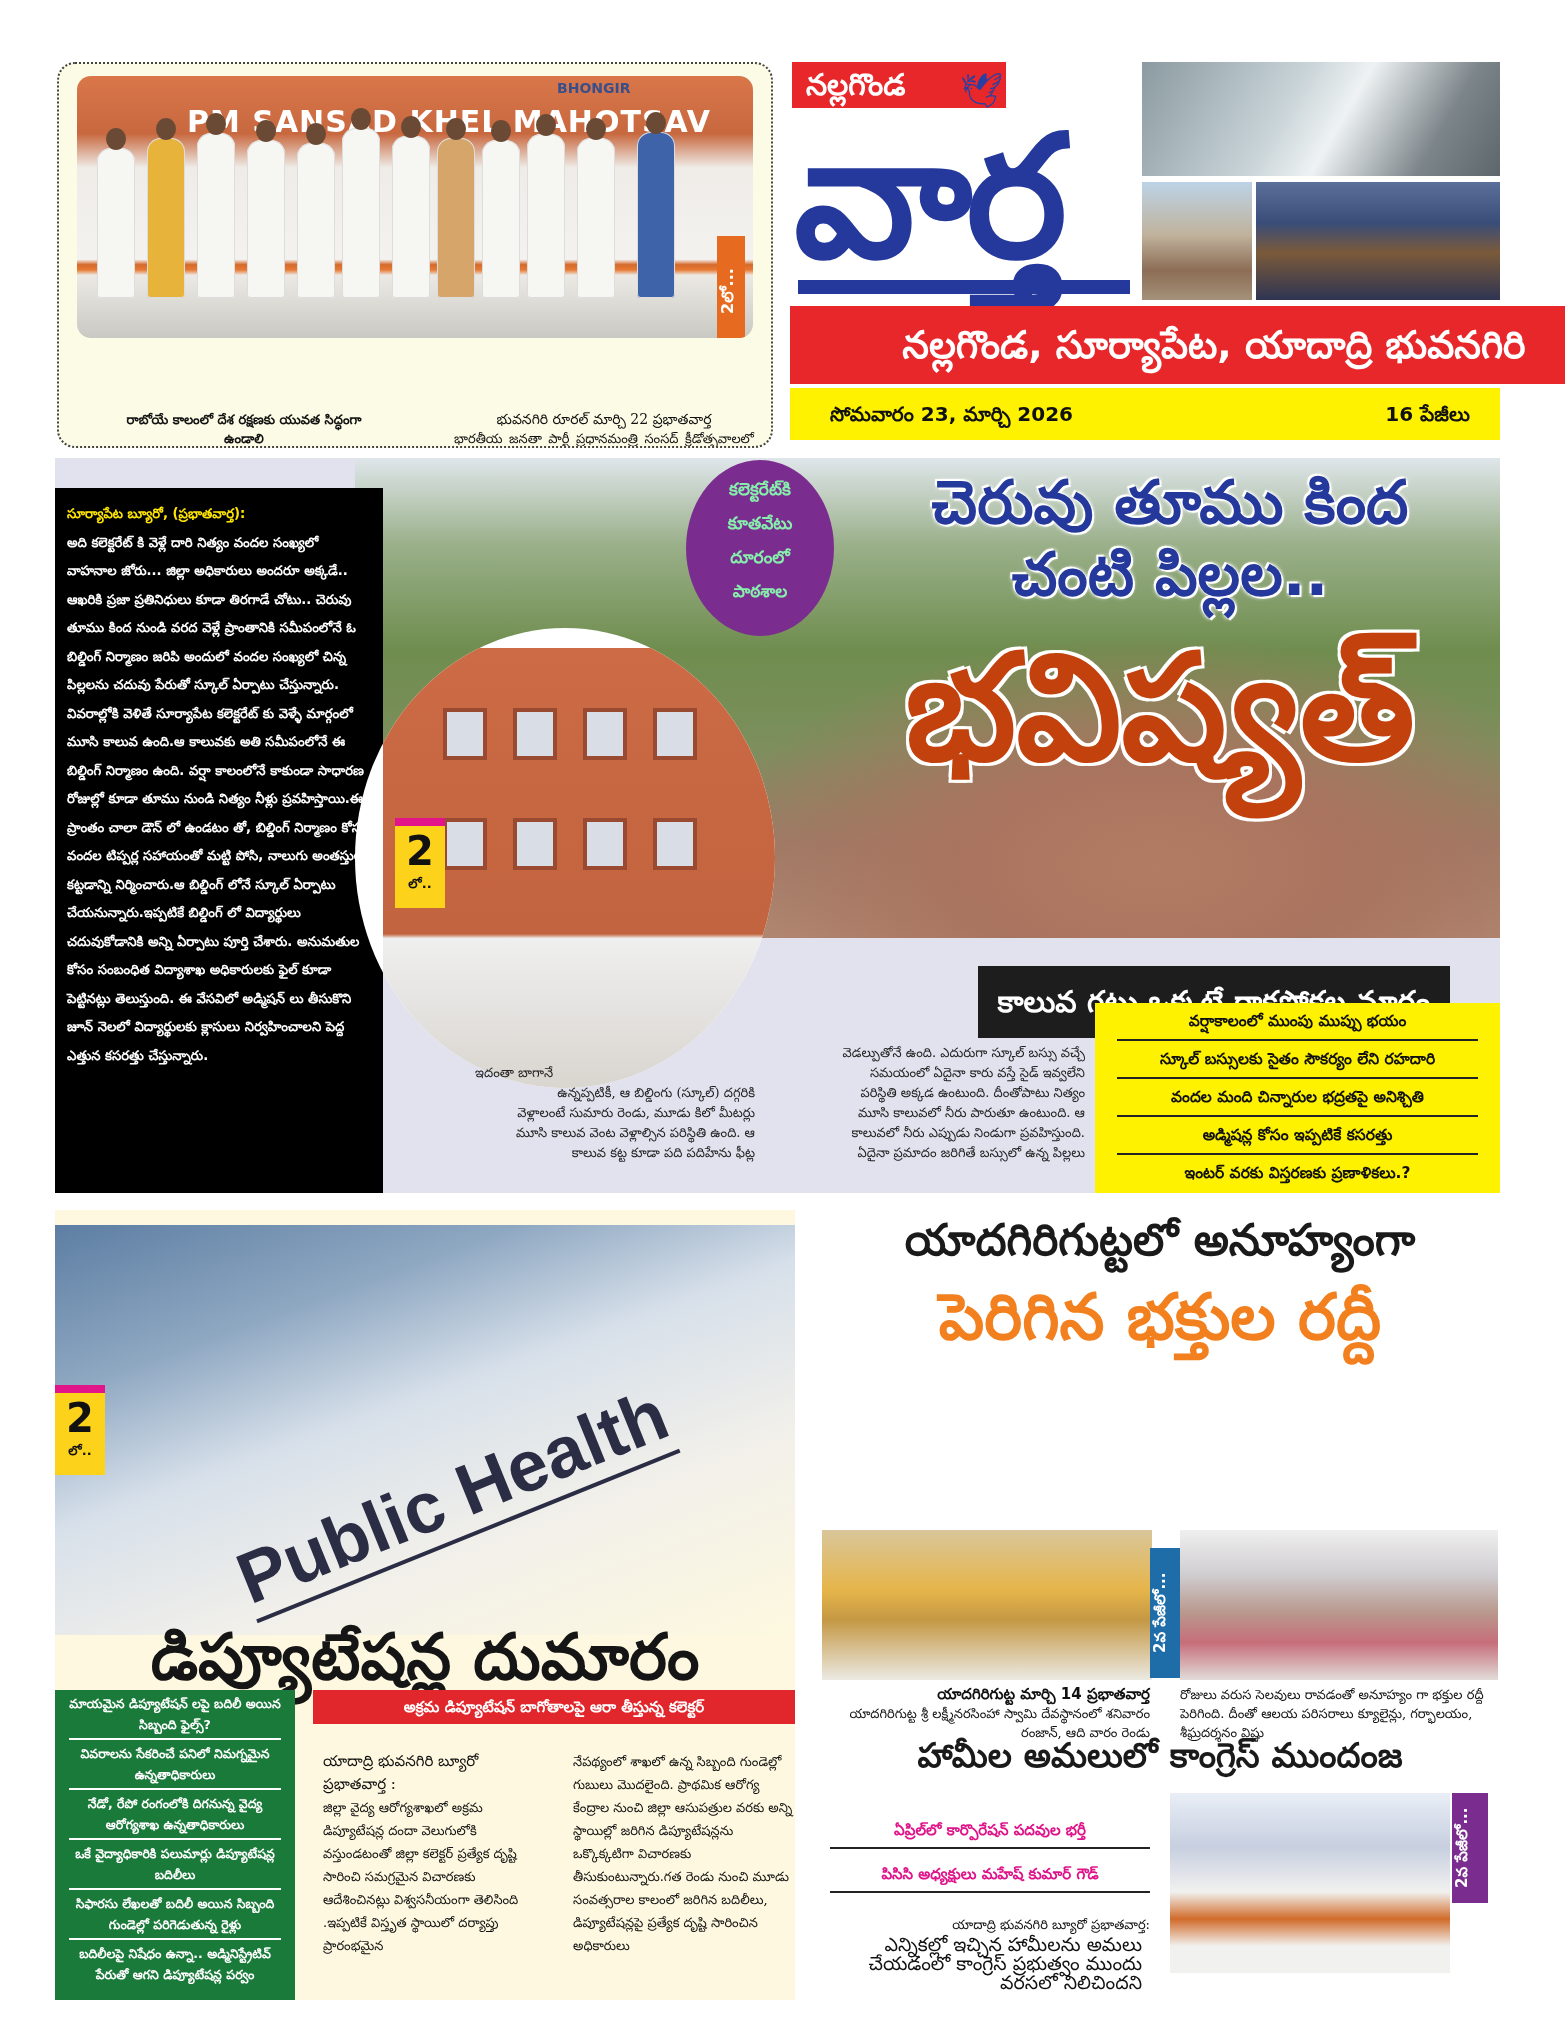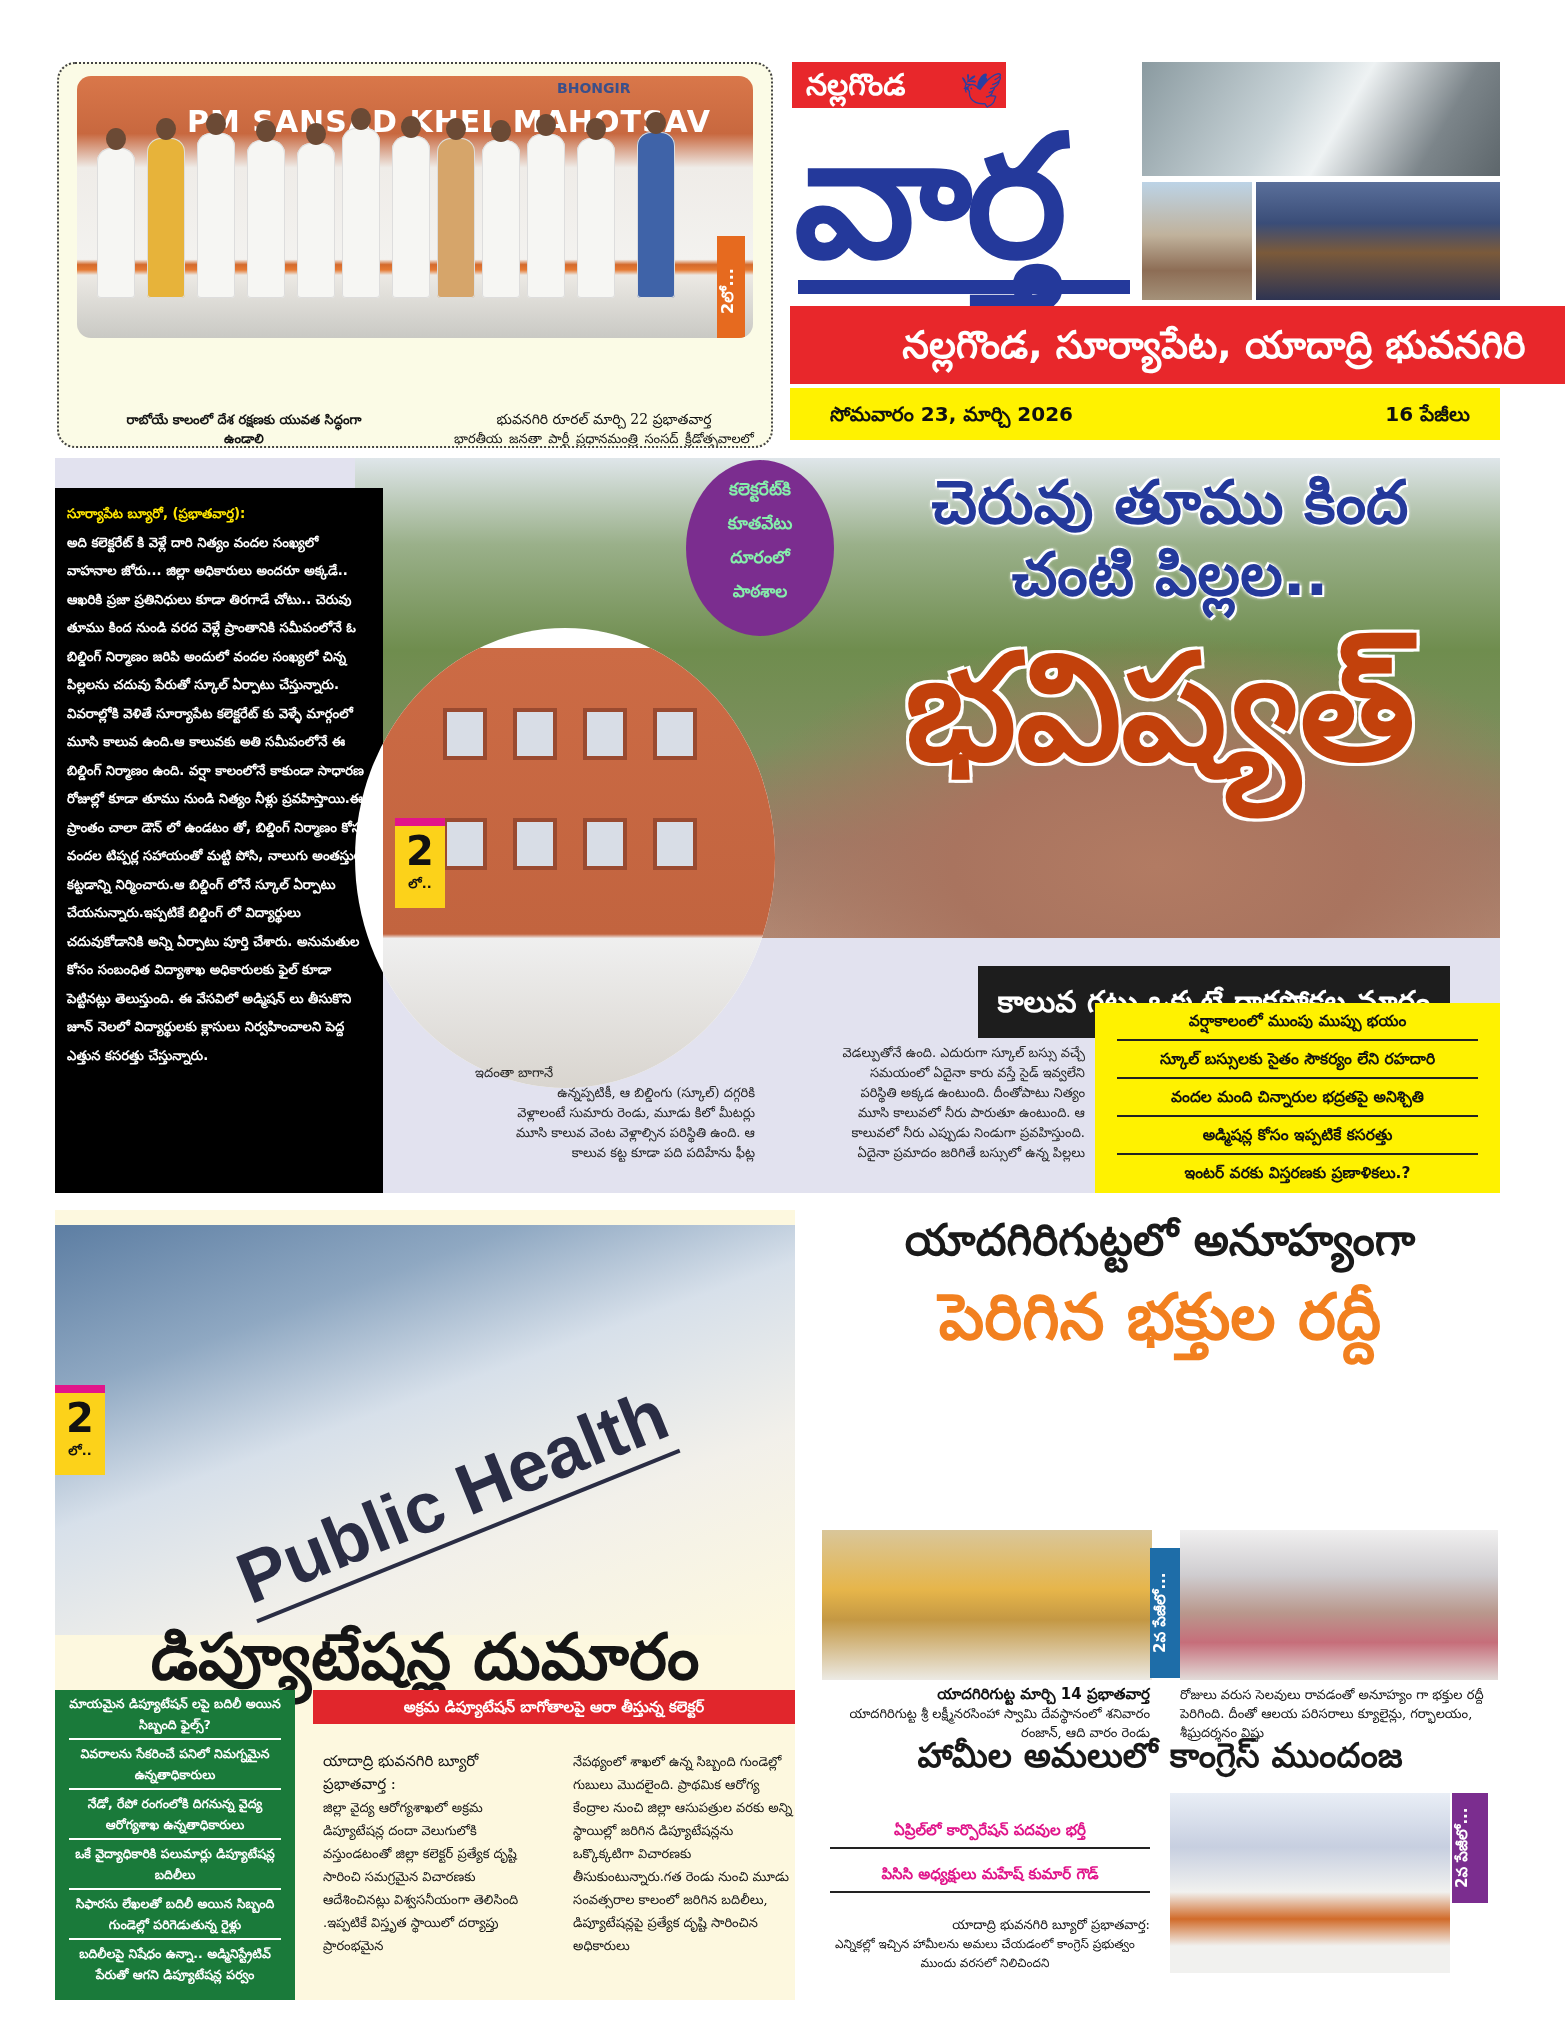--- a/index.html
+++ b/index.html
@@ -68,21 +68,21 @@
   #yad .p1{position:absolute;left:12px;top:320px;width:330px;height:150px;background:linear-gradient(180deg,#d9c69a 0%,#e6b54a 40%,#c49844 60%,#eceae4 100%);}
   #yad .p2{position:absolute;left:370px;top:320px;width:318px;height:150px;background:linear-gradient(180deg,#f0efef 0%,#cfcdd0 30%,#b9988d 55%,#c66e7a 75%,#e2dcd9 100%);}
   #yad .vbadge{position:absolute;left:340px;top:338px;width:30px;height:130px;background:#1e6da8;color:#fff;writing-mode:vertical-rl;transform:rotate(180deg);font-size:15px;font-weight:bold;text-align:center;}
   #yad .dl{position:absolute;left:20px;top:475px;width:320px;text-align:right;font-size:15px;font-weight:bold;}
   #yad .t1{position:absolute;left:20px;top:494px;width:320px;font-family:"DejaVu Serif",serif;font-size:13px;line-height:19px;text-align:right;}
   #yad .t2{position:absolute;left:370px;top:475px;width:320px;font-family:"DejaVu Serif",serif;font-size:13px;line-height:19px;}
   #cong{left:810px;top:1735px;width:700px;height:265px;}
   #cong .h{position:absolute;left:0;top:0;width:700px;text-align:center;font-size:34px;font-weight:bold;color:#1a1a1a;}
   #cong .s{position:absolute;left:20px;width:320px;text-align:center;font-size:15px;color:#e0148a;font-weight:bold;line-height:34px;border-bottom:2px solid #222;}
   #cong .dl{position:absolute;left:10px;top:182px;width:330px;text-align:right;font-family:"DejaVu Serif",serif;font-size:13px;}
-  #cong .t{position:absolute;left:10px;top:200px;width:330px;text-align:center;font-family:"DejaVu Serif",serif;font-size:12px;line-height:19px;}
+  #cong .t{position:absolute;left:2px;top:200px;width:330px;text-align:right;font-family:"DejaVu Serif",serif;font-size:19px;line-height:19px;}
   #cong .photo{position:absolute;left:360px;top:58px;width:280px;height:180px;background:linear-gradient(180deg,#e9eef6 0%,#c7cfe0 30%,#f1f1ef 55%,#d16b2a 70%,#f1f1ef 85%);}
   #cong .vbadge{position:absolute;left:642px;top:58px;width:36px;height:110px;background:#7b2d8f;color:#fff;writing-mode:vertical-rl;transform:rotate(180deg);font-size:15px;font-weight:bold;text-align:center;}
 </style>
 </head>
 <body>
 
 <div id="bjp" class="abs">
   <div class="photo">
     <span class="bhongir">BHONGIR</span>
     <span class="banner">PM SANSAD KHEL MAHOTSAV</span>

